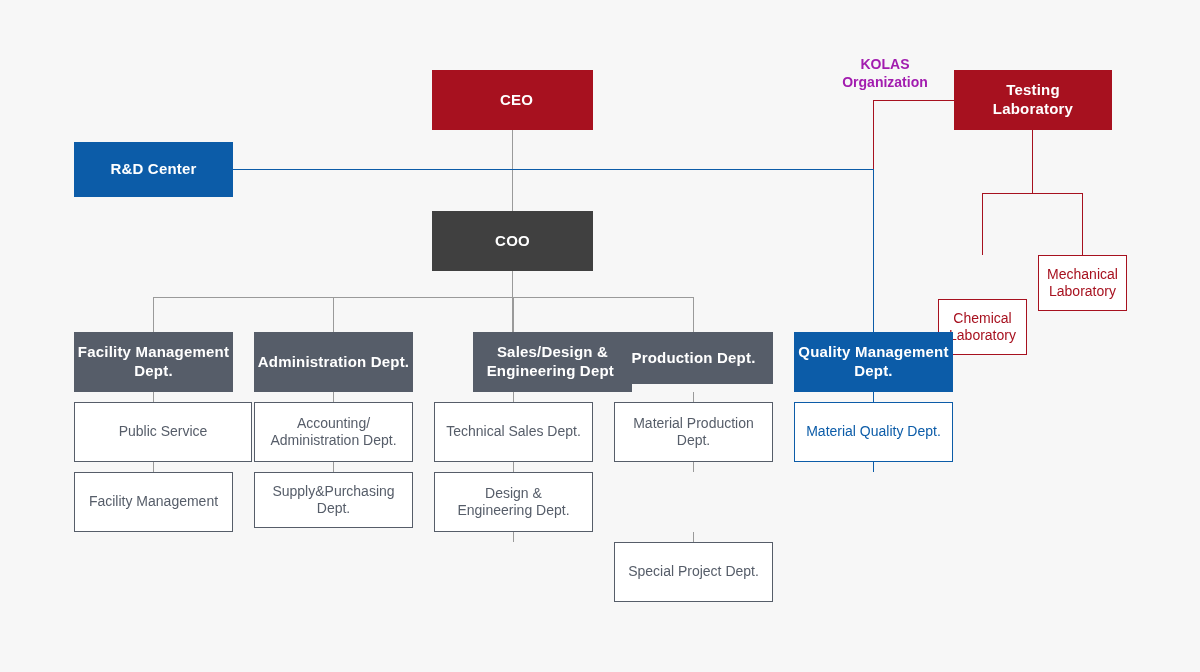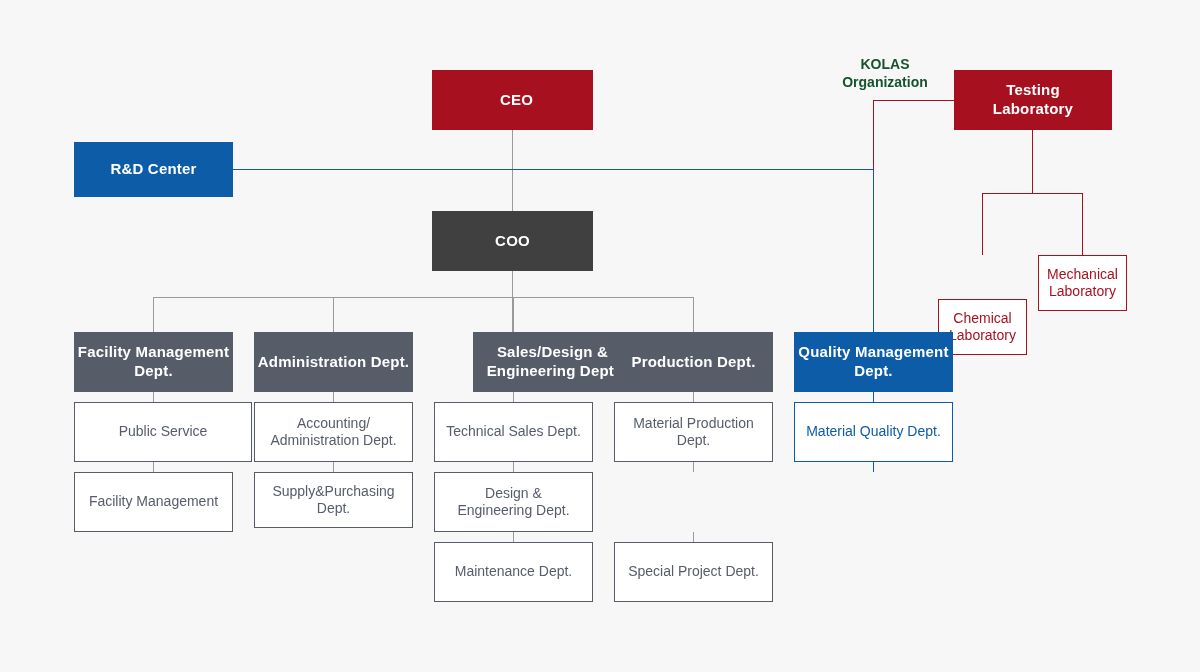--- a/index.html
+++ b/index.html
@@ -72,21 +72,21 @@
     border-style: solid;
     border-color: #a7111f;
     border-width: 1px 1px 0 1px;
     border-bottom: 0;
   }
 
   
   .caption {
     position: absolute;
     text-align: center;
-    color: #14532d;
+    color: #a21caf;
     font-weight: bold;
     font-size: 14px;
     line-height: 1.3;
     white-space: pre-line;
     z-index: 3;
   }
 </style>
 </head>
 <body>
 
@@ -157,23 +157,22 @@
   <div class="box outline slate" style="left:254px; top:402px; width:159px; height:60px;">Accounting/
 Administration Dept.</div>
   <div class="box outline slate" style="left:254px; top:472px; width:159px; height:56px;">Supply&amp;Purchasing
 Dept.</div>
 
   <div class="box filled slate" style="left:453px; top:332px; width:159px; height:60px;margin-left:20px;">Sales/Design &amp;
 Engineering Dept.</div>
   <div class="box outline slate" style="left:434px; top:402px; width:159px; height:60px;">Technical Sales Dept.</div>
   <div class="box outline slate" style="left:434px; top:472px; width:159px; height:60px;">Design &amp;
 Engineering Dept.</div>
-  <div class="box outline slate" style="left:434px; top:542px; width:159px; height:60px;">Maintenance Dept.</div>
 
-  <div class="box filled slate" style="left:614px; top:332px; width:159px; height:60px;">Production Dept.</div>
+  <div class="box filled slate" style="left:614px; top:332px; width:159px; height:52px;">Production Dept.</div>
   <div class="box outline slate" style="left:614px; top:402px; width:159px; height:60px;">Material Production
 Dept.</div>
   <div class="box outline slate" style="left:614px; top:542px; width:159px; height:60px;">Special Project Dept.</div>
 
   <div class="box filled blue" style="left:794px; top:332px; width:159px; height:60px;">Quality Management
 Dept.</div>
   <div class="box outline blue" style="left:794px; top:402px; width:159px; height:60px;">Material Quality Dept.</div>
 
 </div>
 

